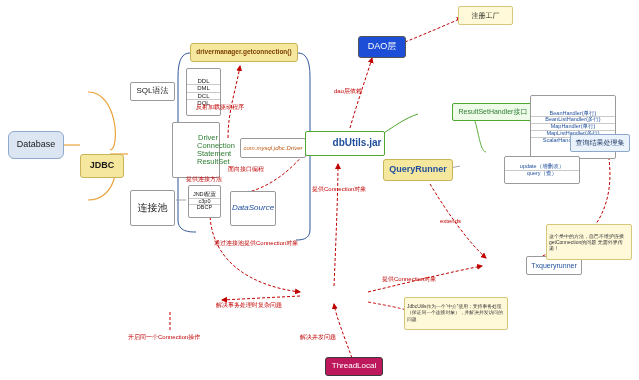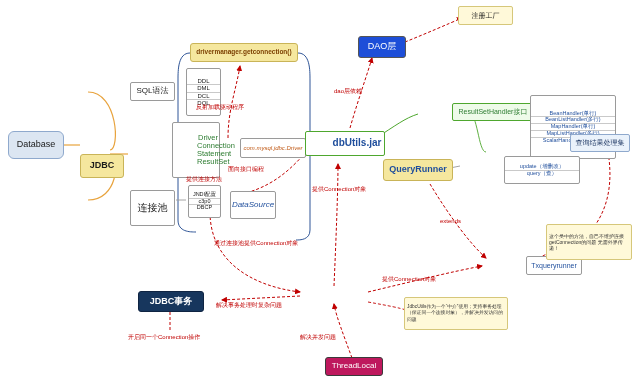--- a/index.html
+++ b/index.html
@@ -139,21 +139,21 @@
     <div>Driver</div>
     <div>Connection</div>
     <div>Statement</div>
     <div>ResultSet</div>
   </div>
 
   <div class="node box-white txt-orange" style="left:196px;top:138px;width:66px;height:20px;font-size:6px;font-style:italic;">com.mysql.jdbc.Driver</div>
 
   <div class="node box-yellow" style="left:190px;top:43px;width:108px;height:19px;font-size:6.5px;font-weight:bold;color:#7b3f00;">drivermanager.getconnection()</div>
 
-  <div class="node box-white txt-blue" style="left:186px;top:191px;width:46px;height:28px;font-size:8px;font-style:italic;">DataSource</div>
+  <div class="node box-white txt-blue" style="left:186px;top:191px;width:46px;height:35px;font-size:8px;font-style:italic;">DataSource</div>
 
   <div class="node box-greenborder" style="left:305px;top:131px;width:80px;height:25px;font-size:10px;font-weight:bold;color:#1f4e9c;padding-left:24px;">dbUtils.jar</div>
 
   <div class="node box-gray" style="left:358px;top:36px;width:48px;height:22px;font-size:9px;">DAO层</div>
 
   <div class="node box-cream" style="left:458px;top:6px;width:55px;height:19px;font-size:7px;">注册工厂</div>
 
   <div class="node box-white" style="left:408px;top:103px;width:82px;height:18px;font-size:7px;color:#2e7d32;border-color:#4ea72e;background:#eefbe9;">ResultSetHandler接口</div>
 
   <div class="node box-white stack txt-blue" style="left:486px;top:95px;width:86px;height:64px;font-size:5.5px;">
@@ -171,21 +171,20 @@
     <div>query（查）</div>
   </div>
 
   <div class="node box-lightblue" style="left:570px;top:134px;width:60px;height:18px;font-size:7px;">查询结果处理集</div>
 
   <div class="node box-white" style="left:482px;top:256px;width:56px;height:19px;font-size:7px;color:#1f4e9c;">Txqueryrunner</div>
 
   <div class="node box-cream" style="left:546px;top:224px;width:86px;height:36px;font-size:5px;padding:2px;color:#333;line-height:1.25;text-align:left;justify-content:flex-start;">这个类中的方法，自己不维护连接 getConnection的问题 无需外界传递！</div>
 
 
-  <div class="node box-navy" style="left:138px;top:291px;width:66px;height:21px;font-size:9px;">JDBC事务</div>
 
   <div class="node box-dark" style="left:325px;top:357px;width:58px;height:19px;font-size:8px;">ThreadLocal</div>
 
   <div class="node box-cream" style="left:404px;top:297px;width:104px;height:33px;font-size:4.8px;padding:2px;color:#333;line-height:1.3;text-align:left;justify-content:flex-start;">JdbcUtils作为一个“中介”使用；支持事务处理（保证同一个连接对象），并解决并发访问的问题</div>
 
   <div class="lbl" style="left:196px;top:104px;">反射加载驱动程序</div>
 
   <div class="lbl" style="left:228px;top:166px;">面向接口编程</div>
 
   <div class="lbl" style="left:186px;top:176px;">提供连接方法</div>

